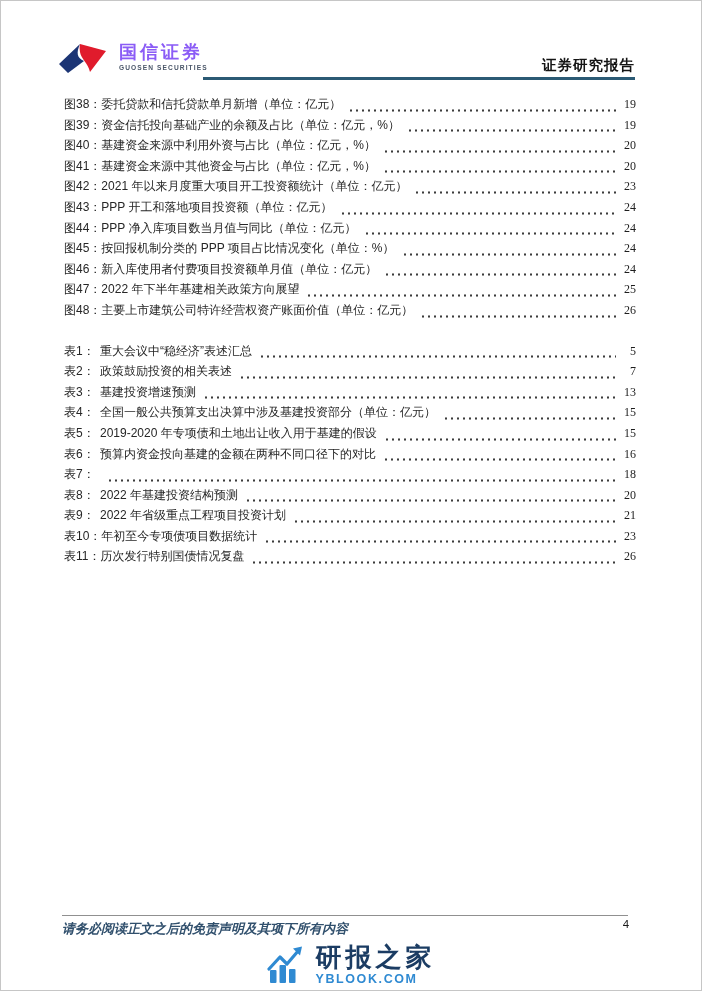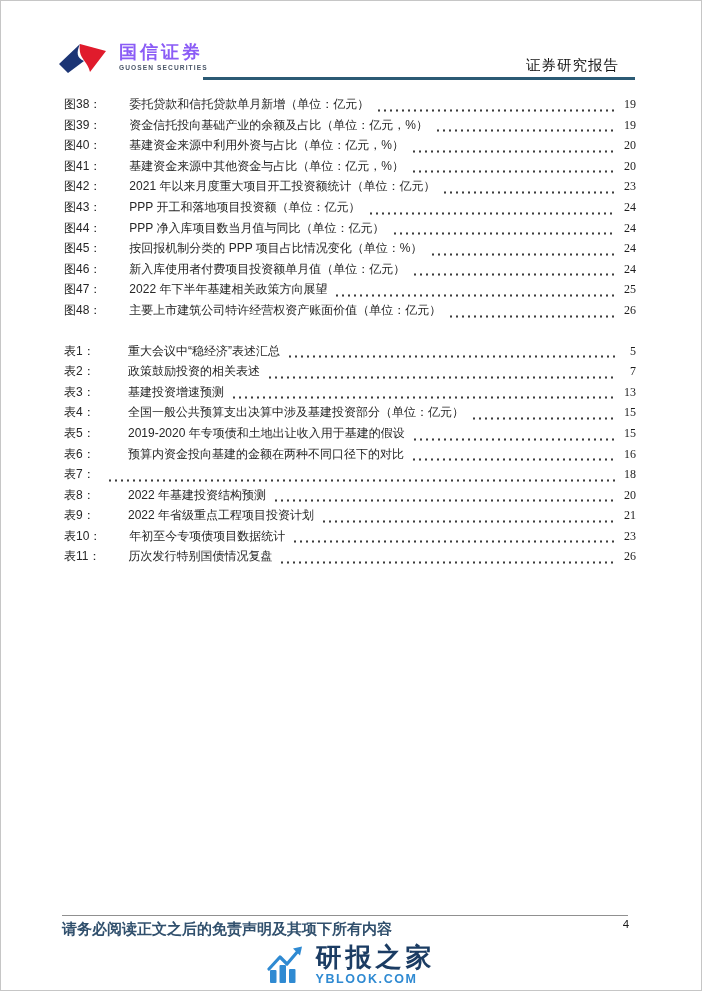--- a/index.html
+++ b/index.html
@@ -7,37 +7,37 @@
   body{
     width:702px;height:991px;position:relative;overflow:hidden;
     font-family:"Liberation Sans","DejaVu Sans",sans-serif;
     box-shadow:inset 0 0 0 1px #c6c6c6;
   }
   
   .brand{position:absolute;left:58px;top:40px;display:flex;align-items:center;gap:9px;}
   .brand-mark{width:52px;height:34px;display:block;}
   .brand-cn{font-size:18px;font-weight:bold;color:#8b5cf6;letter-spacing:3px;line-height:1;}
   .brand-en{font-size:6.6px;color:#4a5668;letter-spacing:1.1px;margin-top:3px;font-weight:bold;}
-  .report-type{position:absolute;top:56px;right:83px;font-size:14.5px;font-weight:normal;color:#141414;letter-spacing:1px;}
+  .report-type{position:absolute;top:56px;right:67px;font-size:14.5px;font-weight:bold;color:#141414;letter-spacing:1px;}
   .header-rule{position:absolute;top:77px;left:203px;width:432px;height:2.5px;background:#2b5a74;}
   
   .toc{position:absolute;left:64px;top:96px;width:572px;}
   .toc-section-tables{margin-top:20px;}
   .toc-row{display:flex;align-items:baseline;height:20.6px;font-size:12px;color:#262626;white-space:nowrap;}
   .toc-label{flex:0 0 auto;min-width:36px;}
-  .toc-title{flex:0 1 auto;overflow:hidden;margin-left:28px;}
+  .toc-title{flex:0 1 auto;overflow:hidden;}
   .toc-leader{
     flex:1 1 auto;height:3px;align-self:flex-end;margin:0 4px 5px 7px;
     background-image:radial-gradient(circle,#3c3c3c 1px,rgba(0,0,0,0) 1.25px);
     background-size:6px 3px;background-position:left center;background-repeat:repeat-x;
   }
   .toc-page{flex:0 0 auto;min-width:16px;text-align:right;color:#1d1d1d;font-family:Liberation Serif, serif;}
   
   .footer-rule{position:absolute;top:915px;left:62px;width:566px;height:1px;background:#909090;}
-  .footer-disclaimer{position:absolute;top:920px;left:62px;font-size:15px;font-weight:bold;color:#31506d;}
+  .footer-disclaimer{position:absolute;top:920px;left:62px;font-size:13px;font-style:italic;font-weight:bold;color:#31506d;}
   .footer-page{position:absolute;top:918px;left:614px;width:24px;text-align:center;font-size:11.5px;color:#1a1a1a;}
   
   .watermark{position:absolute;left:1px;right:1px;bottom:1px;height:50px;background:#fff;
     display:flex;align-items:center;justify-content:center;gap:9px;}
   .wm-icon{width:40px;height:40px;display:block;}
   .wm-text{display:flex;flex-direction:column;line-height:1;}
   .wm-cn{font-size:26px;font-weight:bold;color:#1b3c63;letter-spacing:4px;}
   .wm-url{font-size:12.5px;font-weight:bold;color:#2f8ad2;letter-spacing:1.6px;margin-top:3px;}
 </style>
 </head>

